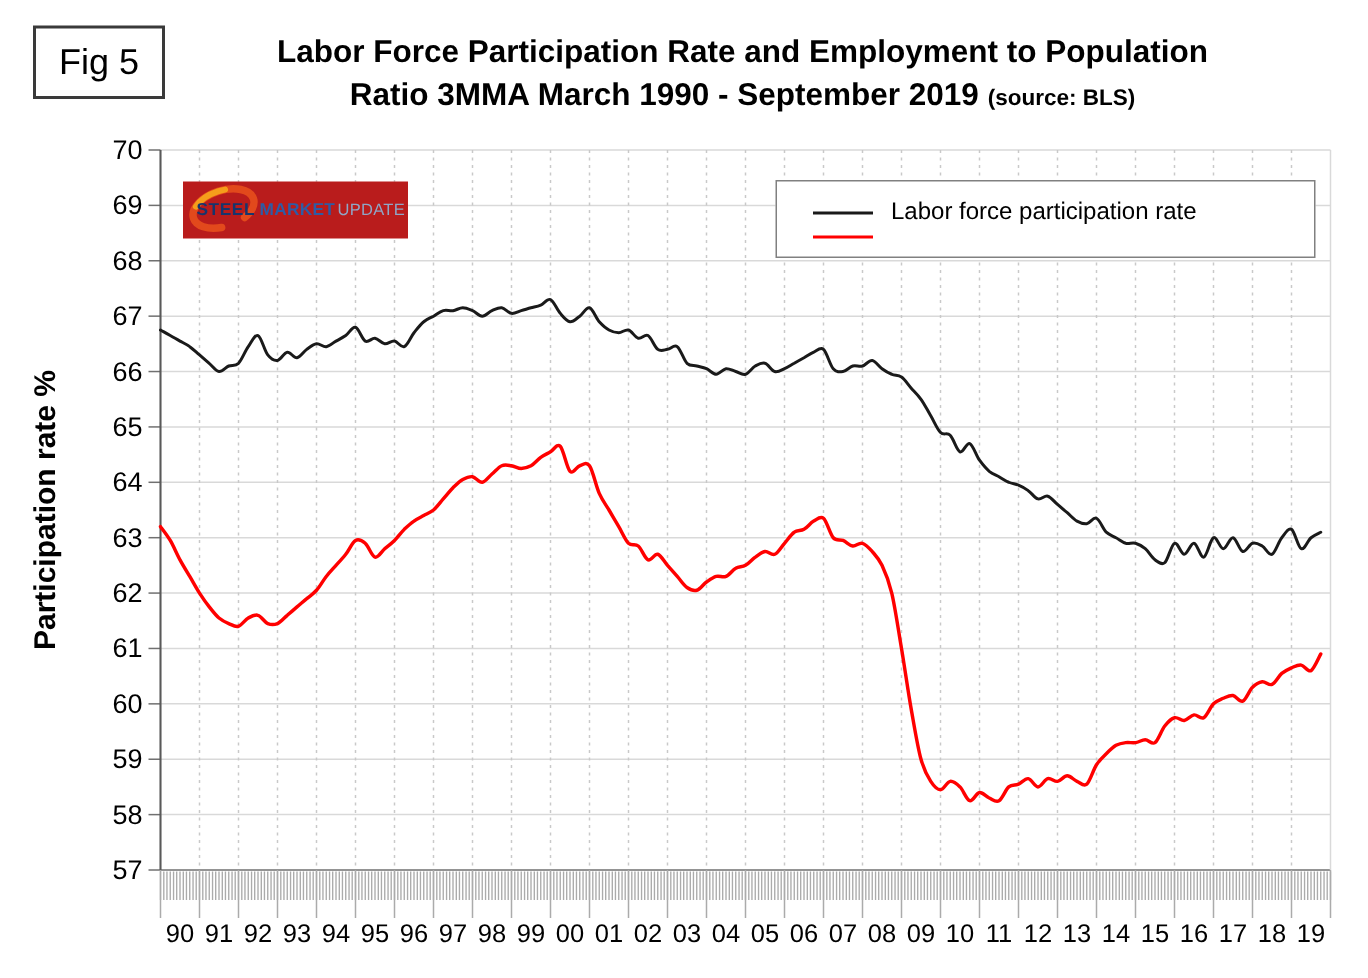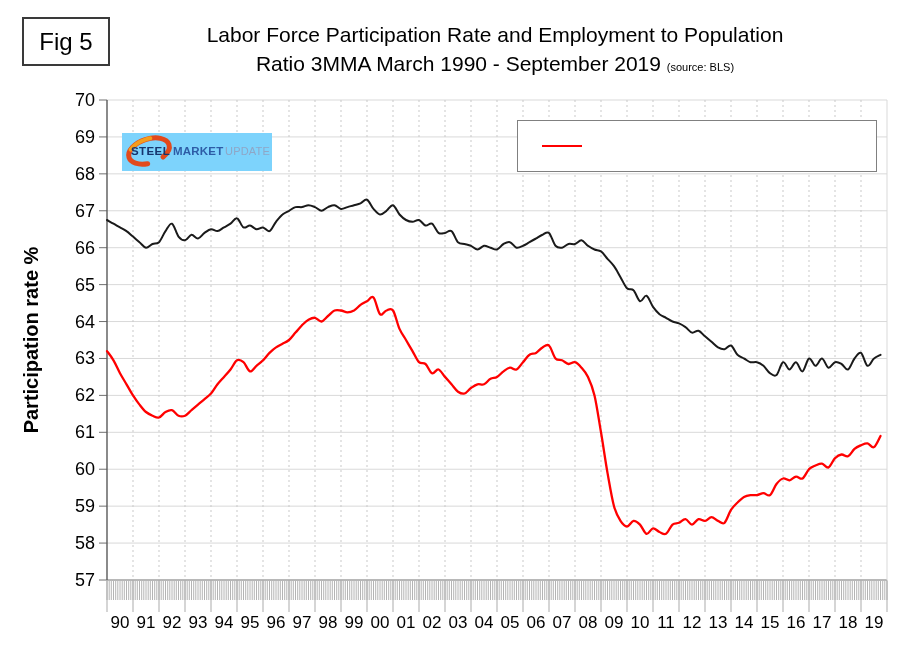--- a/index.html
+++ b/index.html
@@ -1,32 +1,32 @@
 <!DOCTYPE html>
 <html><head>
 <meta charset="utf-8">
 <style>
   html,body{margin:0;padding:0;background:#ffffff;}
   #stage{position:relative;width:912px;height:652px;background:#fff;overflow:hidden;
          font-family:"Liberation Sans", sans-serif;color:#000;}
   #chart-svg{position:absolute;left:0;top:0;}
   .fig-box{position:absolute;left:22px;top:17px;width:84px;height:45px;border:2px solid #3a3a3a;
            display:flex;align-items:center;justify-content:center;font-size:24px;font-weight:normal;}
-  .title-wrap{position:absolute;left:110px;top:20px;width:770px;text-align:center;line-height:29px;}
+  .title-wrap{position:absolute;left:110px;top:20px;width:770px;text-align:center;line-height:29px;font-weight:bold;}
   .title-line{font-size:21px;white-space:nowrap;}
-  .title-source{font-size:11px;}
+  .title-source{font-size:15px;}
   .y-title{position:absolute;left:31px;top:340px;transform:translate(-50%,-50%) rotate(-90deg);
            font-size:20px;font-weight:bold;white-space:nowrap;}
   .legend{position:absolute;left:517px;top:120px;width:360px;height:52px;background:#fff;
           border:1px solid #808080;display:flex;flex-direction:column;justify-content:center;
           gap:6px;padding-left:24px;box-sizing:border-box;}
   .legend-row{display:flex;align-items:center;gap:12px;}
   .legend-swatch{width:40px;height:0;border-top:2px solid #000;}
   .legend-label{font-size:16px;}
-  .logo{position:absolute;left:122px;top:133px;width:150px;height:38px;background:#7dd3fc;}
+  .logo{position:absolute;left:122px;top:121px;width:150px;height:38px;background:#b91c1c;}
 </style>
 </head>
 <body>
 <div id="stage">
 
   <svg id="chart-svg" width="912" height="652">
       <line x1="107" y1="580" x2="887" y2="580" stroke="#707070" stroke-width="1"></line>
       <line x1="99" y1="580" x2="107" y2="580" stroke="#707070" stroke-width="1"></line>
       <text x="95" y="586" text-anchor="end" font-size="18" font-family="&quot;Liberation Sans&quot;, sans-serif" fill="#000">57</text>
       <line x1="107" y1="543.0769230769231" x2="887" y2="543.0769230769231" stroke="#d9d9d9" stroke-width="1"></line>
@@ -181,17 +181,21 @@
       <ellipse id="swoosh1" cx="27" cy="18" rx="21" ry="12" fill="none" stroke-width="5" pathLength="100" stroke-dasharray="84 16" stroke-dashoffset="-30" stroke-linecap="round" transform="rotate(-18 27 18)" stroke="#e2491c"></ellipse>
       <ellipse id="swoosh2" cx="27" cy="18" rx="21" ry="12" fill="none" stroke-width="4" pathLength="100" stroke-dasharray="22 78" stroke-dashoffset="-58" stroke-linecap="round" transform="rotate(-18 27 18)" stroke="#f59d1b"></ellipse>
       <text id="logo-w1" x="9" y="22" font-size="11.5" font-weight="bold" letter-spacing="0.4" fill="#16356e">STEEL</text>
       <text id="logo-w2" x="51" y="22" font-size="11.5" font-weight="bold" letter-spacing="0.2" fill="#2d5ca6">MARKET</text>
       <text id="logo-w3" x="103" y="22" font-size="11" letter-spacing="0.2" fill="#8fa6c6">UPDATE</text>
     </svg>
   </div>
 
   <div class="legend">
     <div class="legend-row">
+      <div class="legend-swatch" style="border-top-color: rgb(26, 26, 26);"></div>
+      <div class="legend-label">Labor force participation rate</div>
+    </div>
+    <div class="legend-row">
       <div class="legend-swatch" style="border-top-color: rgb(255, 0, 0);"></div>
     </div>
   </div>
 
 </div>
 
 </body></html>

